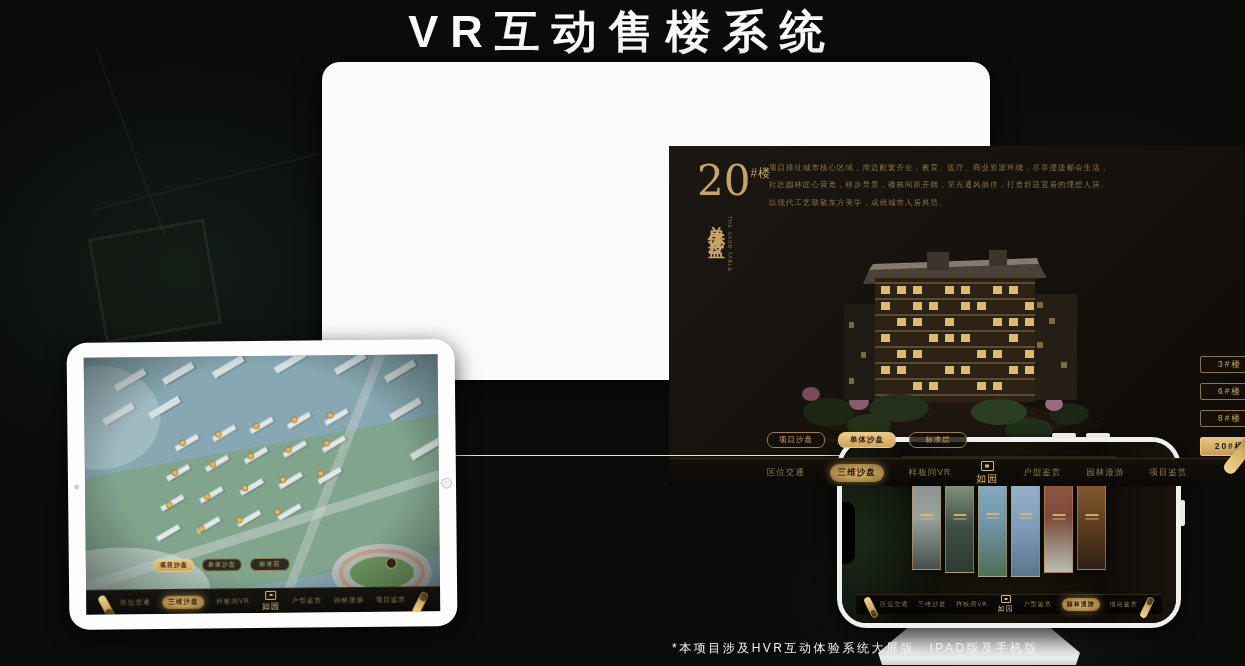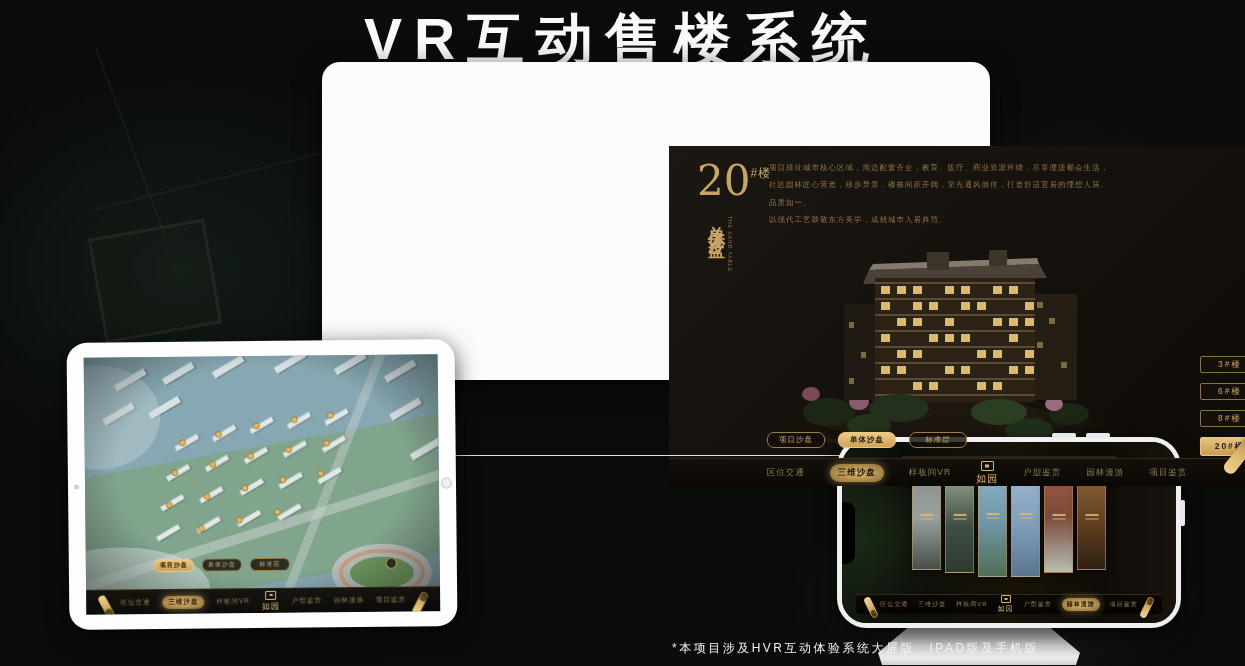--- a/index.html
+++ b/index.html
@@ -18,21 +18,21 @@
     border:3px solid rgba(120,120,108,.14);transform:rotate(-10deg);
     background:rgba(40,42,36,.12);}
   .bg-road{position:absolute;height:2px;background:rgba(190,210,195,.06);}
   .bg-road.r1{left:950px;top:250px;width:330px;transform:rotate(24deg);}
   .bg-road.r2{left:980px;top:300px;width:300px;transform:rotate(20deg);}
   .bg-road.r3{left:90px;top:180px;width:240px;transform:rotate(-14deg);}
   .bg-road.r4{left:30px;top:140px;width:200px;transform:rotate(70deg);}
 
   
   .page-title{position:absolute;top:2px;left:0;right:0;text-align:center;
-    font-size:57px;font-weight:bold;color:#fafafa;letter-spacing:12px;}
+    font-size:45px;font-weight:bold;color:#fafafa;letter-spacing:12px;}
   .footnote{position:absolute;left:672px;top:640px;font-size:12px;
     color:#f2f2f2;letter-spacing:2.5px;}
   .scroll-icon{position:absolute;border-radius:6px;
     background:linear-gradient(90deg,#f0d490 0%,#d9b468 45%,#9a7836 100%);
     box-shadow:0 1px 3px rgba(0,0,0,.7);}
   .scroll-icon::after{content:"";position:absolute;right:1px;top:50%;
     transform:translateY(-50%);width:32%;height:82%;border-radius:50%;
     background:radial-gradient(circle at 40% 40%,#6a5122,#2e2008);}
 
   
@@ -184,21 +184,20 @@
 
       <div class="scr-heading">
         <span class="scr-num">20</span><span class="scr-num-unit">#楼</span>
       </div>
       <div class="scr-vert">单体沙盘</div>
       <div class="scr-vert-en">THE SAND TABLE</div>
 
       <div class="scr-desc">
         <p>项目择址城市核心区域，周边配套齐全，教育、医疗、商业资源环绕，尽享便捷都会生活，</p>
         <p>社区园林匠心营造，移步异景，楼栋间距开阔，采光通风俱佳，打造舒适宜居的理想人居。</p>
-        <p>品质如一。</p>
         <p>以现代工艺致敬东方美学，成就城市人居典范。</p>
       </div>
 
       <svg class="building-svg" viewBox="0 0 390 258">
         <ellipse cx="195" cy="215" rx="140" ry="26" fill="#c9a565" opacity="0.07"></ellipse>
         <polygon points="30,212 195,162 360,212 195,256" fill="#161109"></polygon>
         <polygon points="55,210 195,170 335,210 195,246" fill="#1d1710"></polygon>
         <ellipse cx="80" cy="200" rx="26" ry="14" fill="#1b2614"></ellipse>
         <ellipse cx="120" cy="214" rx="22" ry="12" fill="#24331a"></ellipse>
         <ellipse cx="280" cy="218" rx="24" ry="12" fill="#20301a"></ellipse>

